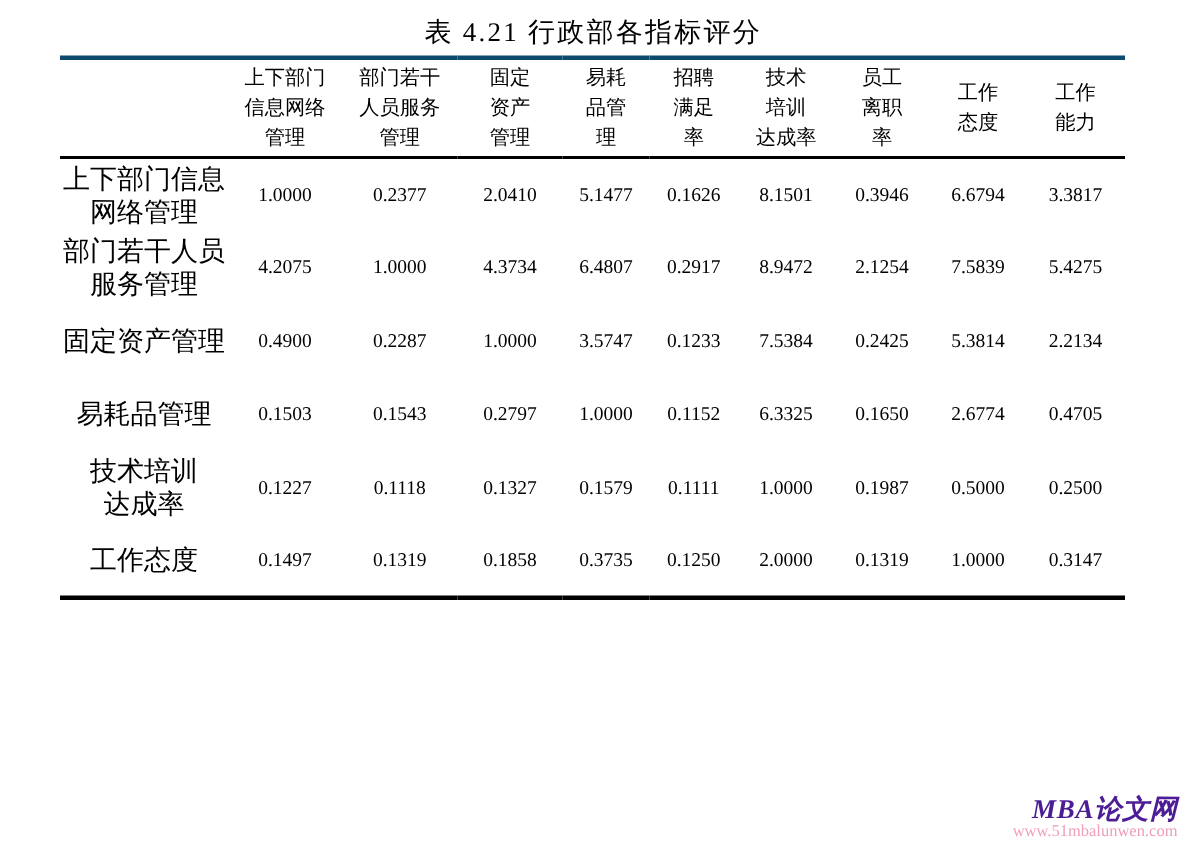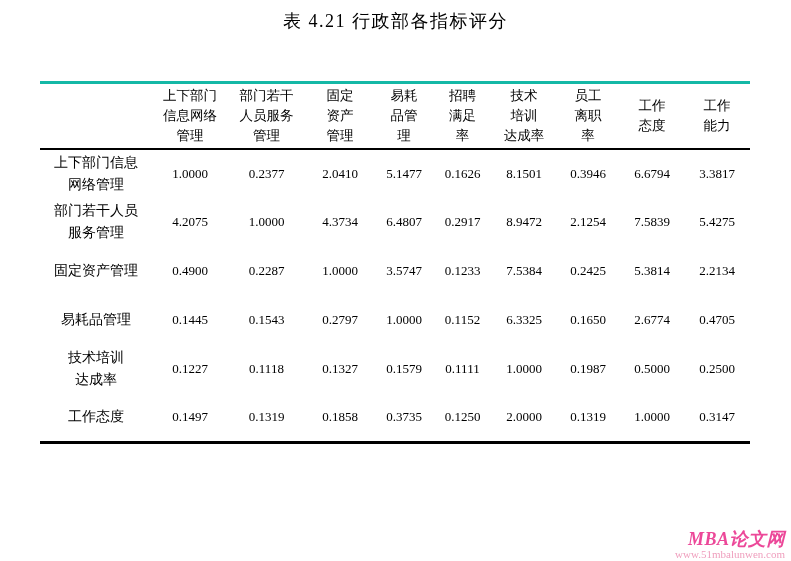--- a/index.html
+++ b/index.html
@@ -17,40 +17,39 @@
     font-size:18px;
     letter-spacing:1.5px;
     font-weight:normal;
   }
   table.score-table {
     position:absolute;
     left:40px; top:37px;
     width:710px;
     border-collapse:collapse;
     table-layout:fixed;
-    border-top:3px solid #14b8a6;
+    border-top:3px solid #0c4a6e;
     border-bottom:3px solid #000;
-    margin-top:44px;
   }
   .score-table th, .score-table td {
     font-weight:normal;
     text-align:center;
     vertical-align:middle;
     white-space:pre-line;
     padding:0;
   }
   .score-table thead th {
     height:66px;
     font-size:13.5px;
     line-height:20px;
     border-bottom:2px solid #000;
   }
   .score-table tbody tr { height:49px; }
   .score-table tbody th {
-    font-size:14px;
+    font-size:18px;
     line-height:22px;
   }
   .score-table tbody td { font-size:13px; }
   .watermark {
     position:absolute;
     right:6px;
     bottom:1px;
     text-align:right;
     line-height:1.02;
     pointer-events:none;
@@ -149,21 +148,21 @@
       <td>1.0000</td>
       <td>3.5747</td>
       <td>0.1233</td>
       <td>7.5384</td>
       <td>0.2425</td>
       <td>5.3814</td>
       <td>2.2134</td>
     </tr>
     <tr>
       <th>易耗品管理</th>
-      <td>0.1445</td>
+      <td>0.1503</td>
       <td>0.1543</td>
       <td>0.2797</td>
       <td>1.0000</td>
       <td>0.1152</td>
       <td>6.3325</td>
       <td>0.1650</td>
       <td>2.6774</td>
       <td>0.4705</td>
     </tr>
     <tr>
@@ -188,15 +187,15 @@
       <td>0.1250</td>
       <td>2.0000</td>
       <td>0.1319</td>
       <td>1.0000</td>
       <td>0.3147</td>
     </tr>
   </tbody>
 </table>
 
 <div class="watermark">
-  <span class="wm-brand" style="color: #ec4899;">MBA论文网</span>
+  <span class="wm-brand" style="color: #4c1d95;">MBA论文网</span>
   <span class="wm-url" style="color: rgb(239, 158, 189);">www.51mbalunwen.com</span>
 </div>
 
 </body></html>

